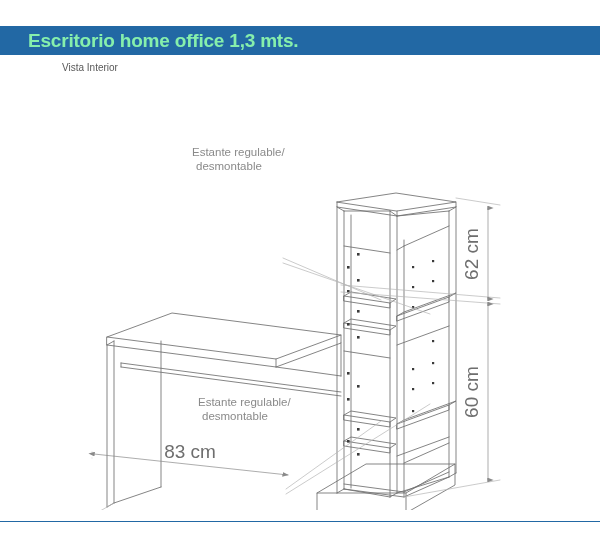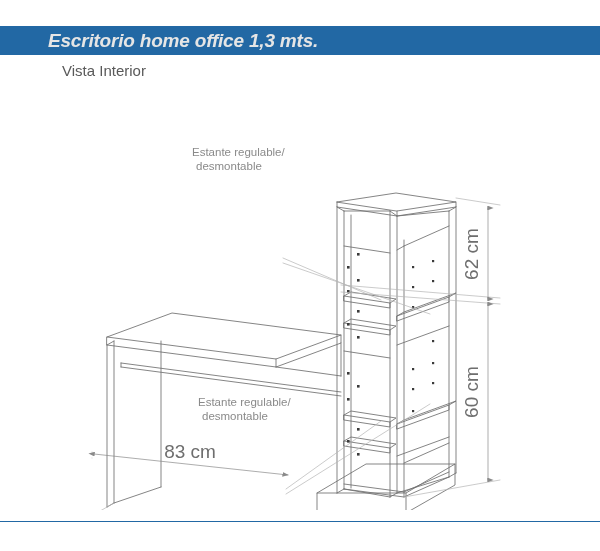--- a/index.html
+++ b/index.html
@@ -9,32 +9,31 @@
     font-family:"Liberation Sans",sans-serif;
     overflow:hidden;
     position:relative;
   }
   .title-band{
     position:absolute;left:0;top:26px;width:600px;height:29px;
     background:#2268a4;
     display:flex;align-items:center;
   }
   .title-text{
-    color:#e5e5e5;
-    font-style:italic;
+    color:#86efac;
     font-weight:bold;
     font-size:19px;
     letter-spacing:-0.2px;
-    margin-left:48px;
+    margin-left:28px;
     white-space:nowrap;
   }
   .subtitle{
     position:absolute;left:62px;top:62px;
     color:#595959;
-    font-size:15px;
+    font-size:10px;
   }
   .footer-rule{
     position:absolute;left:0;top:521px;width:600px;height:0;
     border-top:1.6px solid #2268a4;
   }
   .drawing{
     position:absolute;left:0;top:80px;width:552px;height:430px;
   }
   svg{display:block;}
   text.dim{

